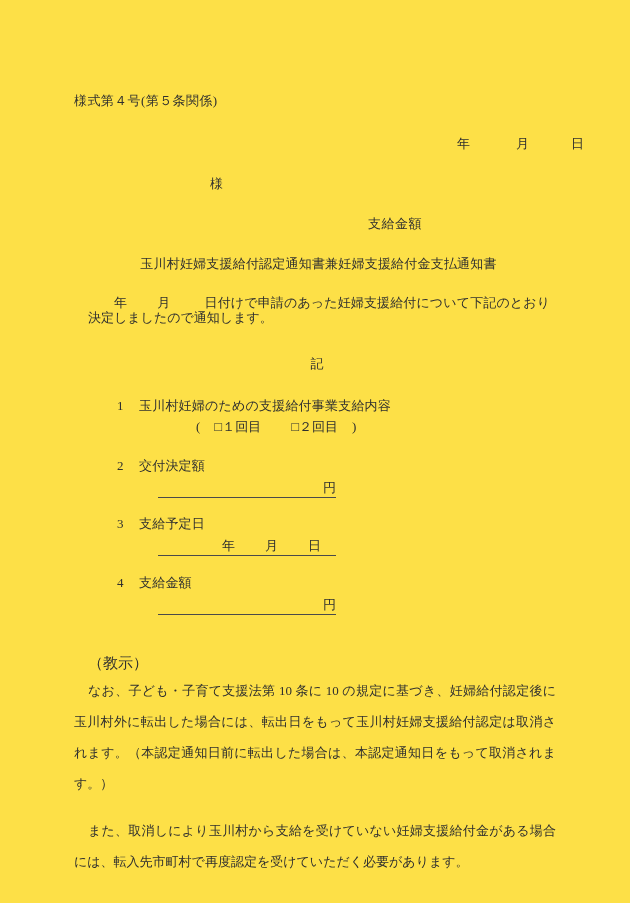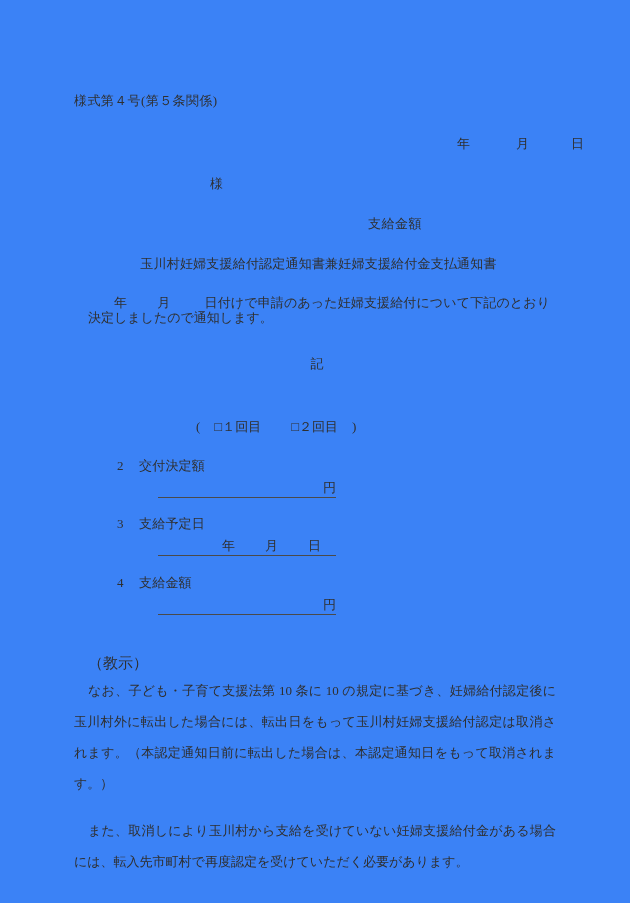--- a/index.html
+++ b/index.html
@@ -13,21 +13,21 @@
     position: relative;
     font-family: "Liberation Serif", "DejaVu Serif", serif;
     color: #2f2f2f;
     -webkit-font-smoothing: antialiased;
     overflow: hidden;
   }
 
   .page {
     position: absolute;
     inset: 0;
-    background: #3b82f6;
+    background: #fde047;
   }
 
   
   .form-no {
     position: absolute;
     left: 74px;
     top: 92px;
     font-size: 13px;
     letter-spacing: 0.4px;
     white-space: nowrap;
@@ -186,20 +186,23 @@
   <div class="issuer">支給金額</div>
 
   <div class="doc-title">玉川村妊婦支援給付認定通知書兼妊婦支援給付金支払通知書</div>
 
   <div class="intro">
     <span class="ind"></span><span>年</span><span class="g1"></span><span>月</span><span class="g2"></span><span>日付けで申請のあった妊婦支援給付について下記のとおり決定しましたので通知します。</span>
   </div>
 
   <div class="ki">記</div>
 
+  <div class="item item1">
+    <span class="num">1</span><span class="label">玉川村妊婦のための支援給付事業支給内容</span>
+  </div>
   <div class="item1-sub">
     <span>(</span><span class="paren-gap-l"></span><span>□１回目</span><span class="cb-gap"></span><span>□２回目</span><span class="paren-gap-r"></span><span>)</span>
   </div>
 
   <div class="item item2">
     <span class="num">2</span><span class="label">交付決定額</span>
   </div>
   <div class="fill fill-amount fill-money-2">
     <span class="unit">円</span>
   </div>

